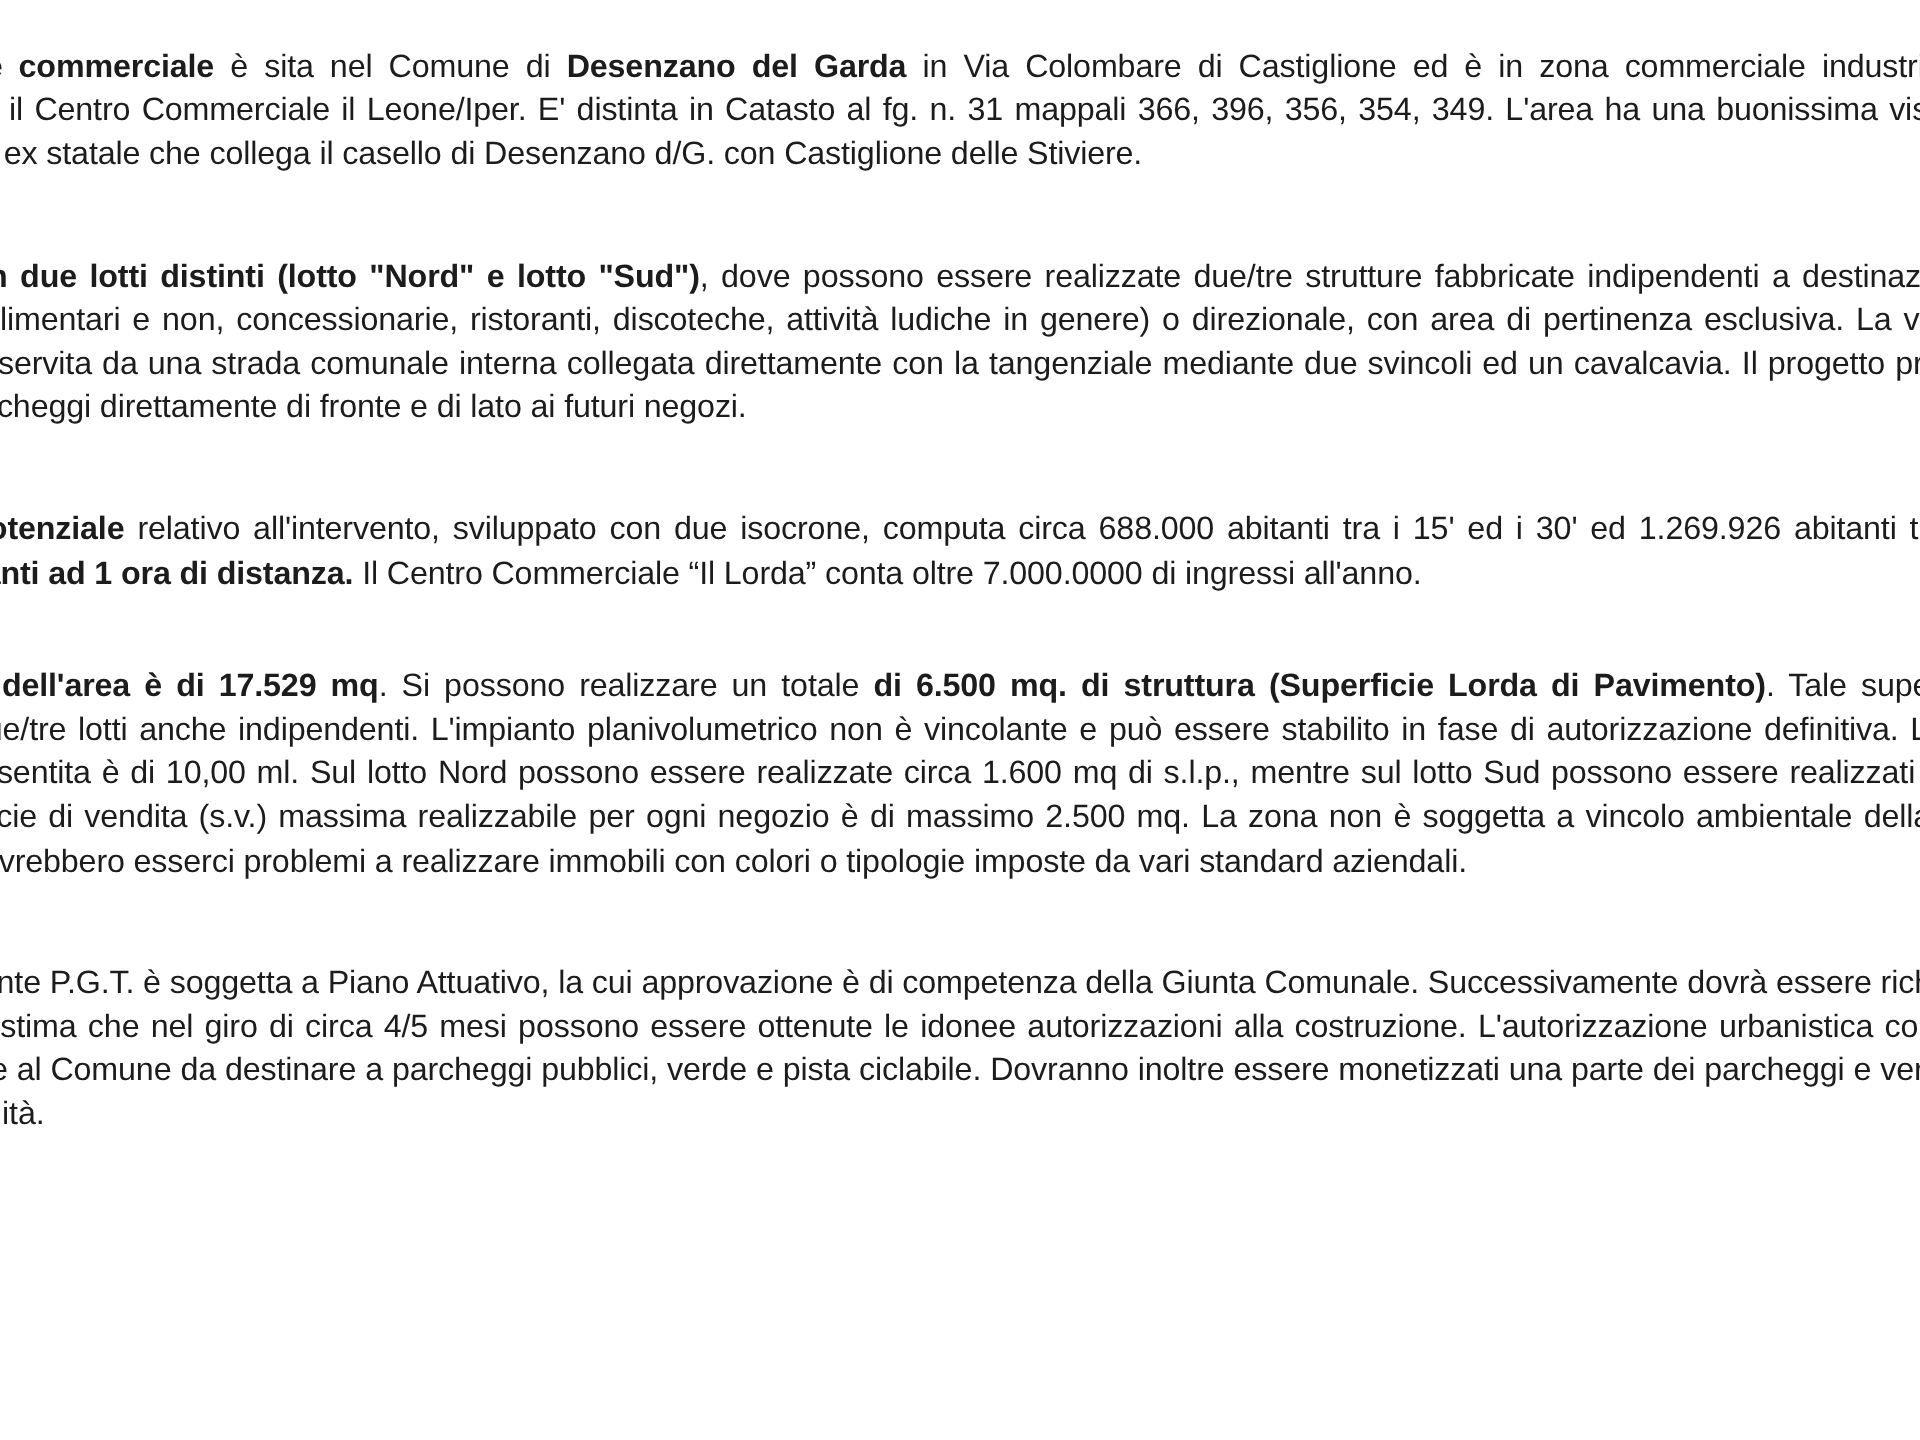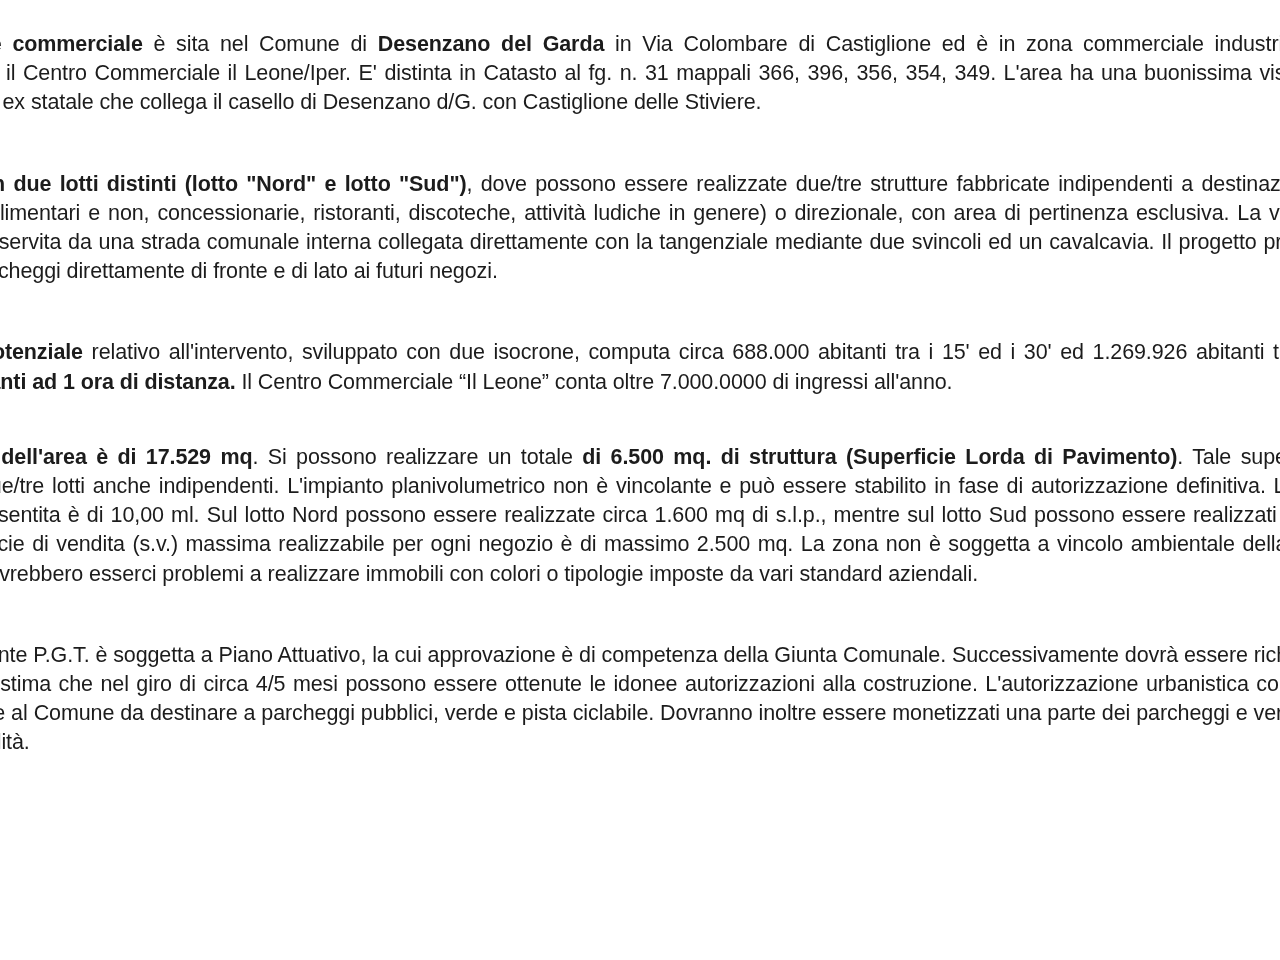--- a/index.html
+++ b/index.html
@@ -57,17 +57,17 @@
   
   .doc-body { text-rendering: optimizeLegibility; }
 </style>
 </head>
 <body>
 
 <div class="page">
   <div class="doc-body">
     <p class="para gap-lg"><b>a destinazione commerciale</b><span> è sita nel Comune di </span><b>Desenzano del Garda</b><span> in Via Colombare di Castiglione ed è in zona commerciale industriale, tra il casello autostradale ed il Centro Commerciale il Leone/Iper.  E' distinta  in Catasto al fg. n. 31 mappali 366, 396, 356, 354, 349.   L'area ha una buonissima visibilità in quanto è fronteggiante la ex statale che collega il casello di Desenzano d/G. con Castiglione delle Stiviere.</span></p>
     <p class="para gap-lg"><b>eno è diviso in due lotti distinti (lotto "Nord" e lotto "Sud")</b><span>, dove possono essere realizzate due/tre strutture fabbricate indipendenti a destinazione commerciale (supermercati alimentari e non, concessionarie, ristoranti, discoteche, attività ludiche in genere) o direzionale, con area di pertinenza esclusiva.  La viabilità è ottima in quanto l'area è servita da una strada comunale interna collegata direttamente con la tangenziale mediante due svincoli ed un cavalcavia.  Il progetto prevede un numero adeguato di parcheggi</span><span> direttamente di fronte e di lato ai futuri negozi.</span></p>
-    <p class="para gap-md"><b>no d'utenza potenziale</b><span> relativo all'intervento, sviluppato con due isocrone, computa circa 688.000 abitanti tra i 15' ed i 30' ed  1.269.926 abitanti  tra i 30' ed i 45' e </span><b>4.053.000 abitanti ad 1 ora di distanza.</b><span> Il Centro Commerciale “Il Leone” conta oltre 7.000.0000 di ingressi all'anno.</span></p>
+    <p class="para gap-md"><b>no d'utenza potenziale</b><span> relativo all'intervento, sviluppato con due isocrone, computa circa 688.000 abitanti tra i 15' ed i 30' ed  1.269.926 abitanti  tra i 30' ed i 45' e </span><b>4.053.000 abitanti ad 1 ora di distanza.</b><span> Il Centro Commerciale “Il Lorda” conta oltre 7.000.0000 di ingressi all'anno.</span></p>
     <p class="para gap-lg"><b>perficie totale dell'area è di 17.529 mq</b><span>. Si possono realizzare un totale </span><b>di 6.500 mq. di struttura (Superficie Lorda di Pavimento)</b><span>.   Tale superficie può essere sviluppata in due/tre lotti anche indipendenti. L'impianto planivolumetrico non è vincolante e può essere stabilito in fase di autorizzazione definitiva. L'altezza massima realizzabile consentita è di 10,00 ml. Sul lotto Nord possono essere realizzate circa 1.600 mq di s.l.p., mentre sul lotto Sud possono essere realizzati circa 4.900 mq di s.l.p. La superficie di vendita (s.v.) massima realizzabile per ogni negozio è di massimo 2.500 mq. La zona non è soggetta a vincolo ambientale della Soprintendenza, pertanto non dovrebbero esserci problemi a realizzare immobili con colori o tipologie imposte da vari standard aziendali.</span></p>
     <p class="para"><span>inserita nel vigente P.G.T. è soggetta a Piano Attuativo, la cui approvazione è di competenza della Giunta Comunale. Successivamente dovrà essere richiesto il Permesso di Costruire.</span><span> Si stima che nel giro di circa 4/5 mesi possono essere ottenute le idonee autorizzazioni alla costruzione.  L'autorizzazione urbanistica comporterà la futura cessione di aree al Comune da destinare a parcheggi pubblici, verde e pista ciclabile.  Dovranno inoltre essere monetizzati una parte dei parcheggi e versati oneri in conto standard di qualità.</span></p>
   </div>
 </div>
 
 </body></html>

